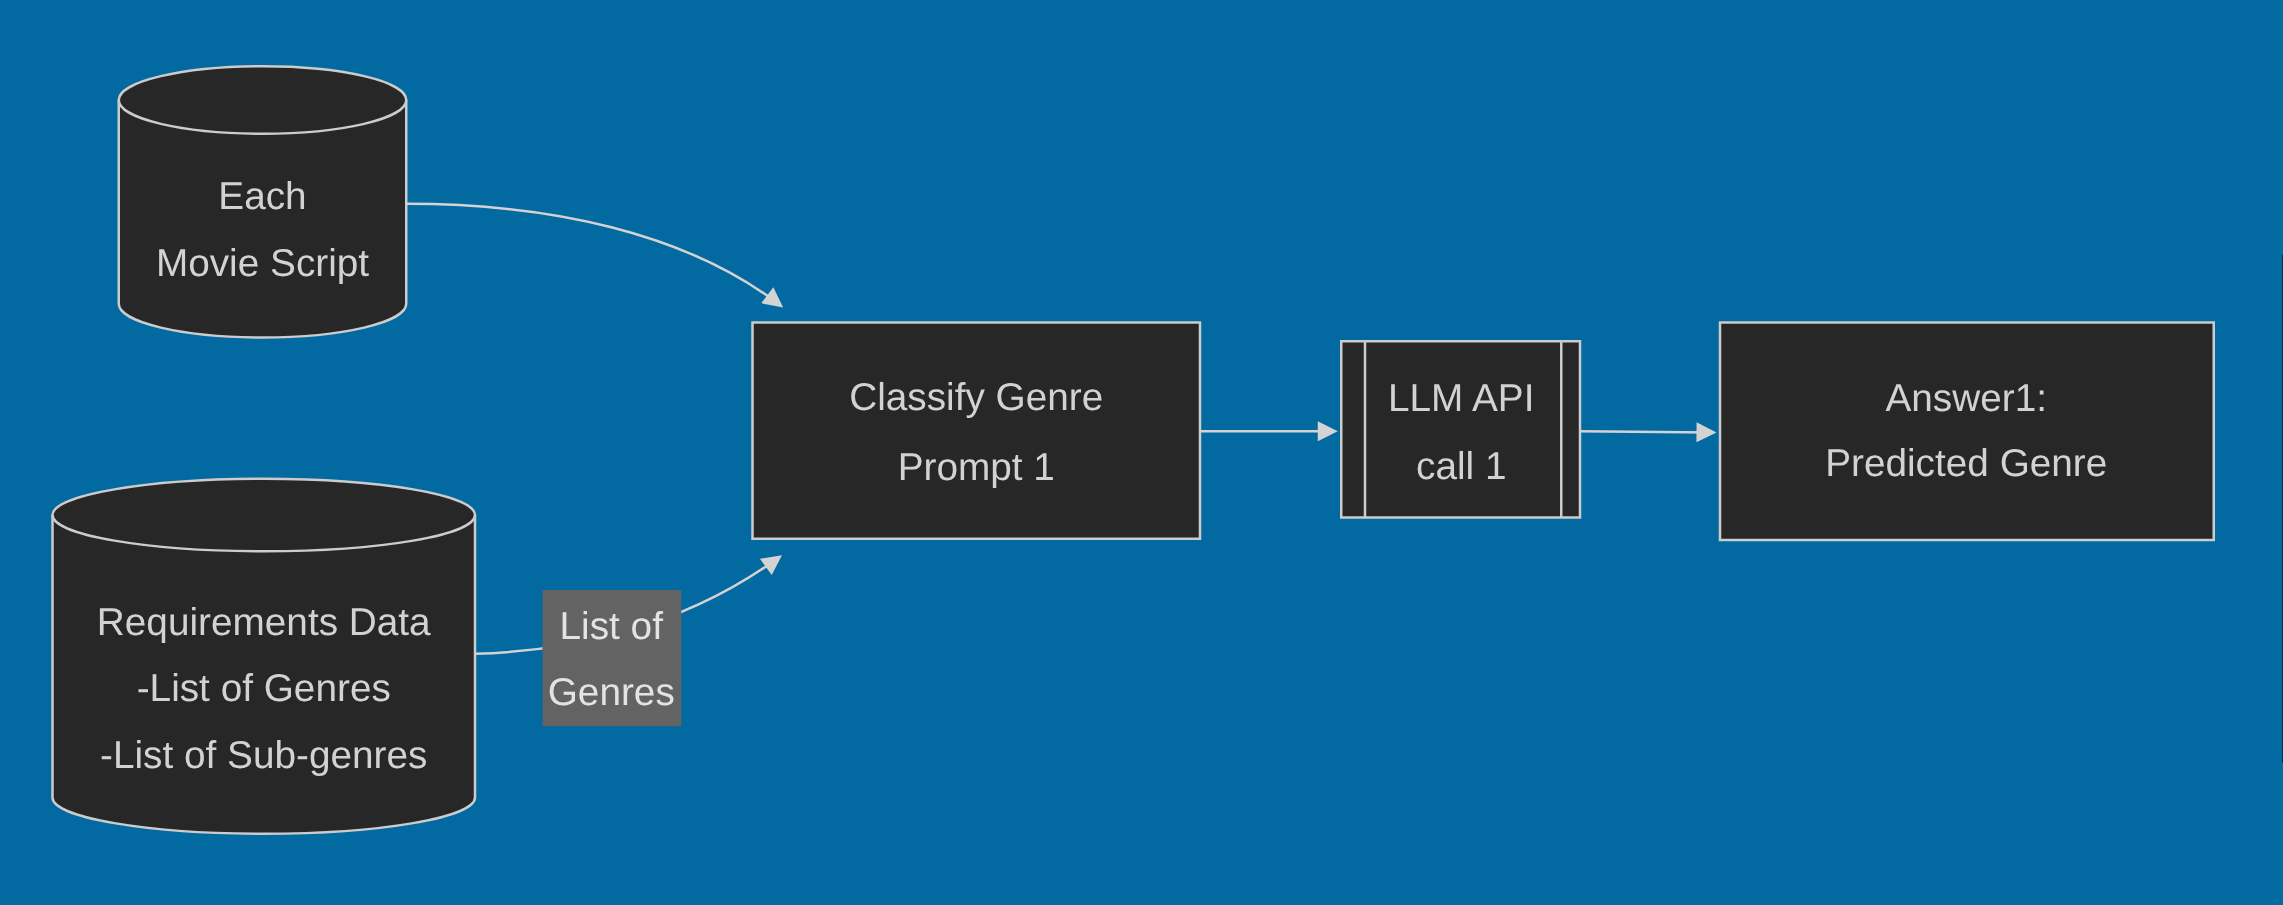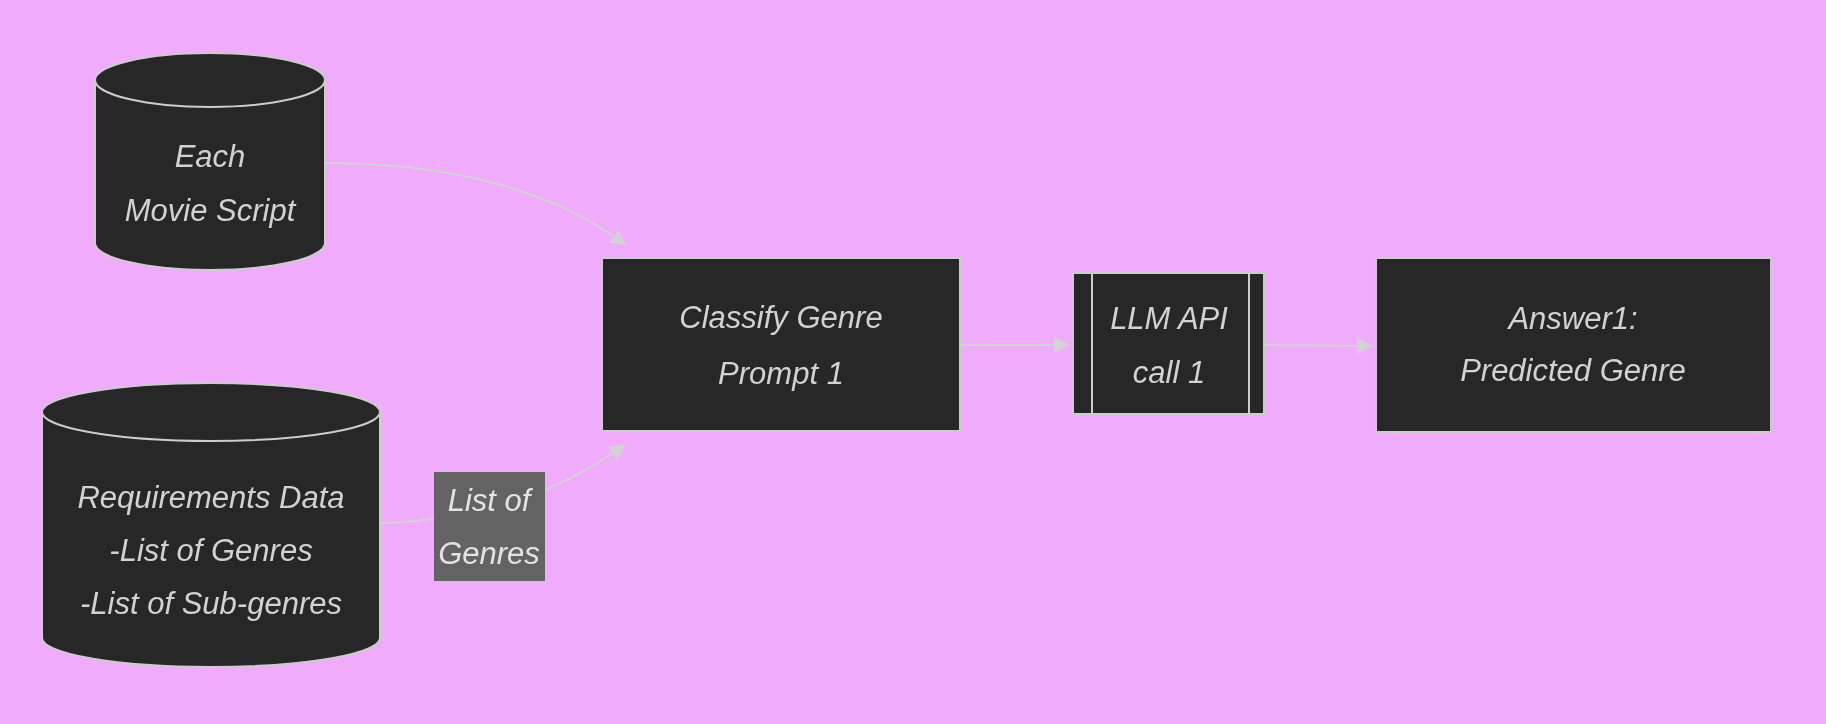--- a/index.html
+++ b/index.html
@@ -7,23 +7,22 @@
     padding: 0;
     background: #040a17;
     width: 1826px;
     height: 724px;
     overflow: hidden;
   }
   .canvas-wrap {
     position: relative;
     width: 1826px;
     height: 724px;
-    background: #f0abfc;
+    background: #0369a1;
     font-family: "Liberation Sans", sans-serif;
-    font-style: italic;
   }
   svg { display: block; }
   .node-shape {
     fill: #272727;
     stroke: #cccccc;
     stroke-width: 2;
   }
   .node-inner-line {
     stroke: #cccccc;
     stroke-width: 2;

